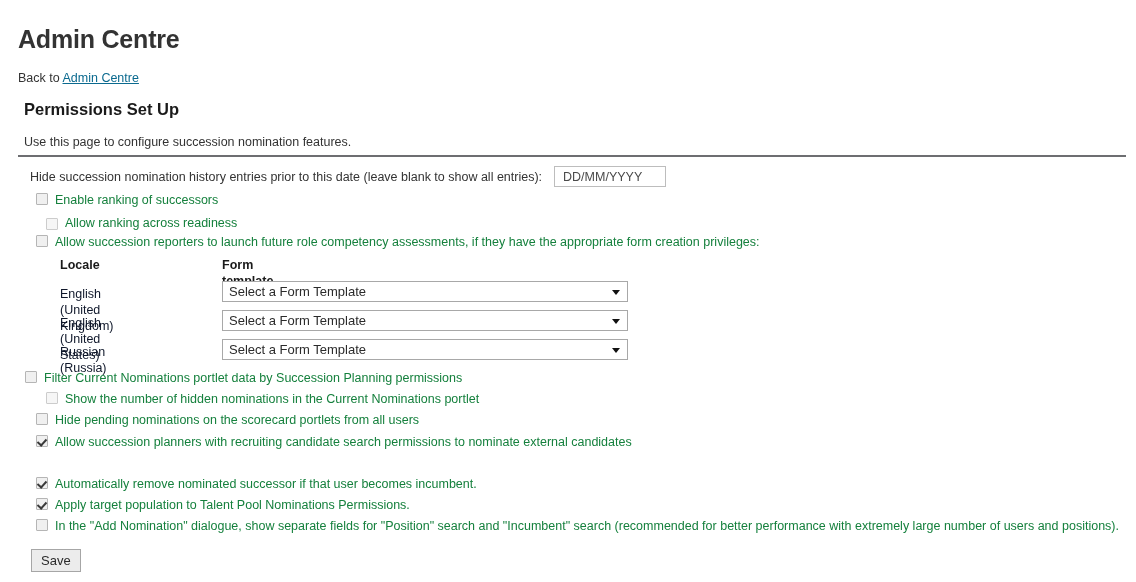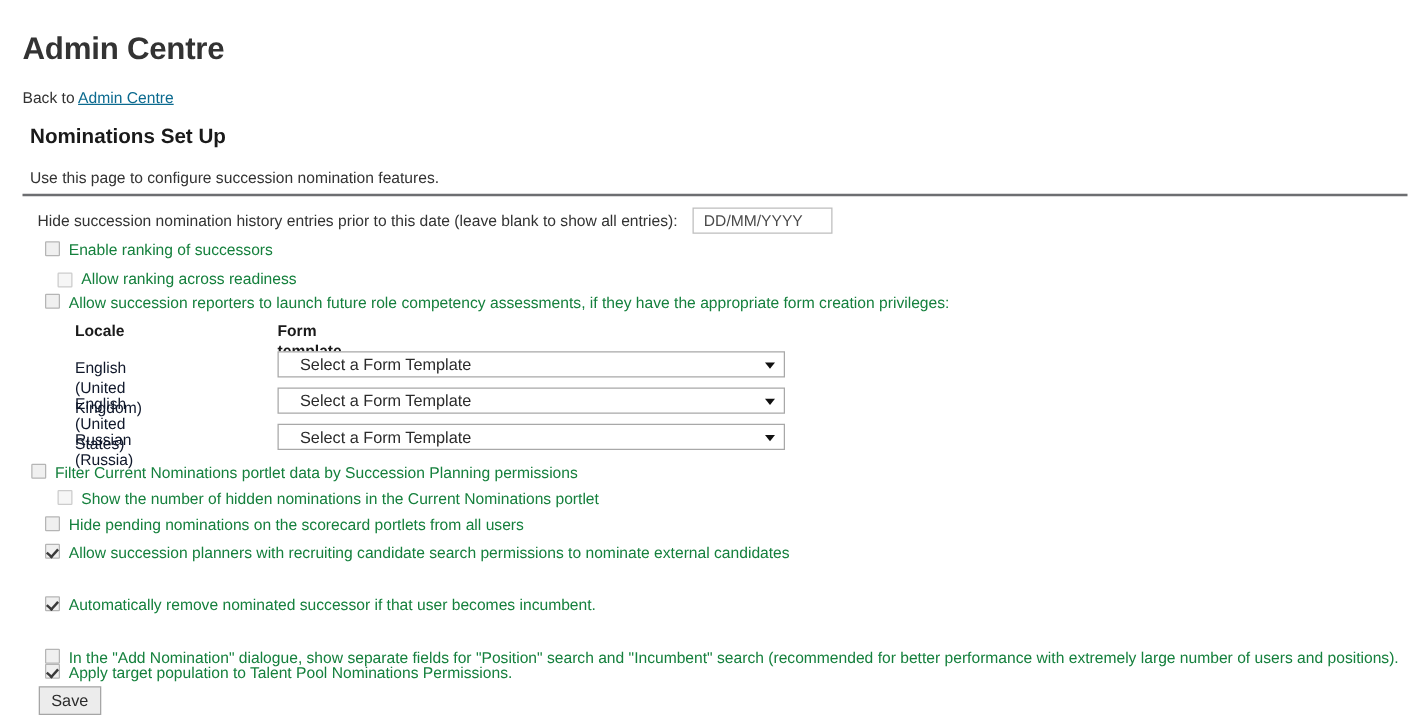--- a/index.html
+++ b/index.html
@@ -186,21 +186,21 @@
     left: 162px;
     top: 0;
     width: 406px;
     height: 21px;
     box-sizing: border-box;
     border: 1px solid #a8a8a8;
     background: #ffffff;
     font-size: 13px;
     color: #2b2b2b;
     line-height: 19px;
-    padding-left: 17px;
+    padding-left: 6px;
     cursor: default;
   }
   .sel .arrow {
     position: absolute;
     right: 7px;
     top: 50%;
     margin-top: -2px;
     width: 0;
     height: 0;
     border-left: 4px solid transparent;
@@ -230,21 +230,21 @@
 
 <div class="page">
 
   <div class="app-title">Admin Centre</div>
 
   <div class="breadcrumb">
     <span>Back to</span>
     <a href="#">Admin Centre</a>
   </div>
 
-  <div class="section-title">Nominations Set Up</div>
+  <div class="section-title">Permissions Set Up</div>
   <div class="section-desc">Use this page to configure succession nomination features.</div>
   <div class="divider"></div>
 
   <div class="date-row">
     <span class="date-label">Hide succession nomination history entries prior to this date (leave blank to show all entries):</span>
     <input class="date-input" type="text" placeholder="DD/MM/YYYY" style="">
   </div>
 
   <div class="cbrow" style="left:36px; top:192px;">
     <span class="cbox"></span>
@@ -311,21 +311,21 @@
     <span class="cbox checked"></span>
     <span class="cblabel">Allow succession planners with recruiting candidate search permissions to nominate external candidates</span>
   </div>
 
 
   <div class="cbrow" style="left:36px; top:476px;">
     <span class="cbox checked"></span>
     <span class="cblabel">Automatically remove nominated successor if that user becomes incumbent.</span>
   </div>
 
-  <div class="cbrow" style="left:36px; top:497px;margin-top:33px;">
+  <div class="cbrow" style="left:36px; top:497px;">
     <span class="cbox checked"></span>
     <span class="cblabel">Apply target population to Talent Pool Nominations Permissions.</span>
   </div>
 
   <div class="cbrow" style="left:36px; top:518px;">
     <span class="cbox"></span>
     <span class="cblabel">In the "Add Nomination" dialogue, show separate fields for "Position" search and "Incumbent" search (recommended for better performance with extremely large number of users and positions).</span>
   </div>
 
   <button class="save-btn">Save</button>

